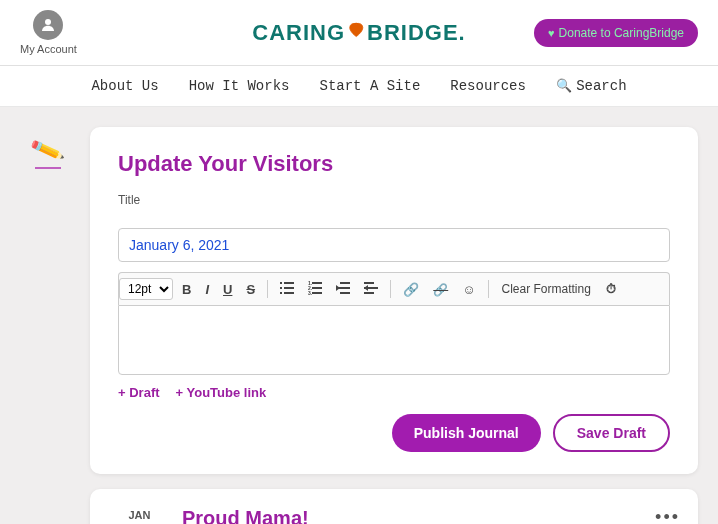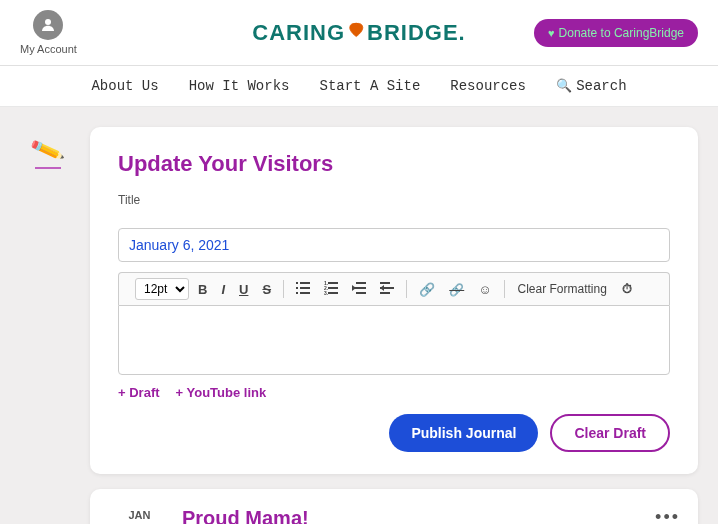--- a/index.html
+++ b/index.html
@@ -164,21 +164,21 @@
       color: #1d4ed8;
       margin-bottom: 10px;
       outline: none;
     }
 
     
     .toolbar {
       border: 1px solid #ccc;
       border-bottom: none;
       border-radius: 4px 4px 0 0;
-      padding: 5px 16px;
+      padding: 5px 0;
       display: flex;
       align-items: center;
       gap: 4px;
       flex-wrap: wrap;
       background: #fafafa;
     }
     .toolbar-select {
       border: 1px solid #ccc;
       border-radius: 3px;
       padding: 2px 4px;
@@ -241,21 +241,21 @@
       gap: 3px;
     }
 
     
     .action-row {
       display: flex;
       justify-content: flex-end;
       gap: 12px;
     }
     .publish-btn {
-      background: #1d4ed8;
+      background: #a21caf;
       color: #fff;
       border: none;
       border-radius: 25px;
       padding: 9px 22px;
       font-size: 14px;
       font-weight: 600;
       cursor: pointer;
     }
     .save-draft-btn {
       background: #fff;
@@ -447,21 +447,21 @@
 
       
       <div class="media-row">
         <button class="media-btn">+ Draft</button>
         <button class="media-btn">+ YouTube link</button>
       </div>
 
       
       <div class="action-row">
         <button class="publish-btn">Publish Journal</button>
-        <button class="save-draft-btn">Clear Draft</button>
+        <button class="save-draft-btn">Save Draft</button>
       </div>
     </div>
 
     <div class="post-card">
       <div class="post-menu">•••</div>
       <div class="post-layout">
         <div class="date-col">
           <span class="date-month">JAN</span>
           <span class="date-day">6</span>
 

